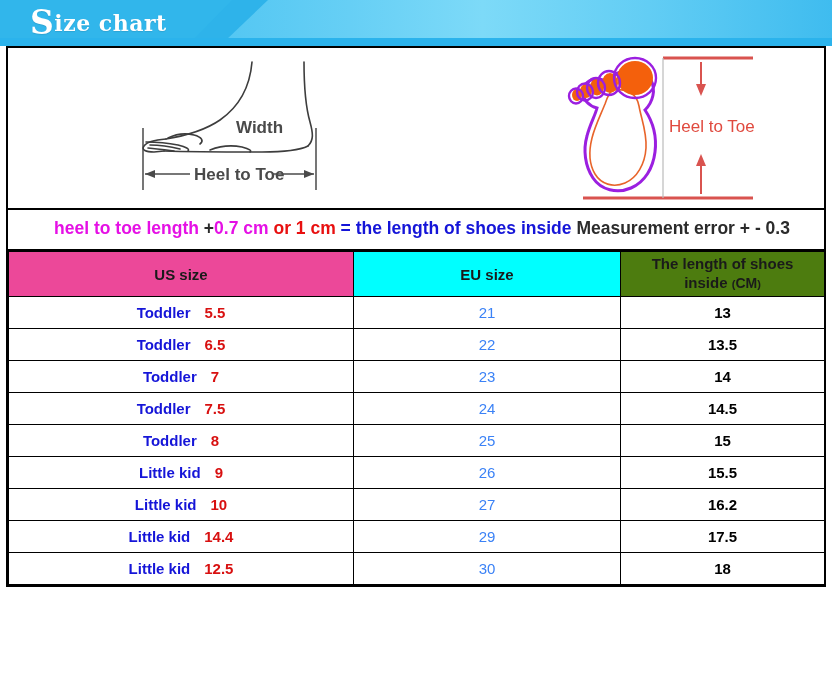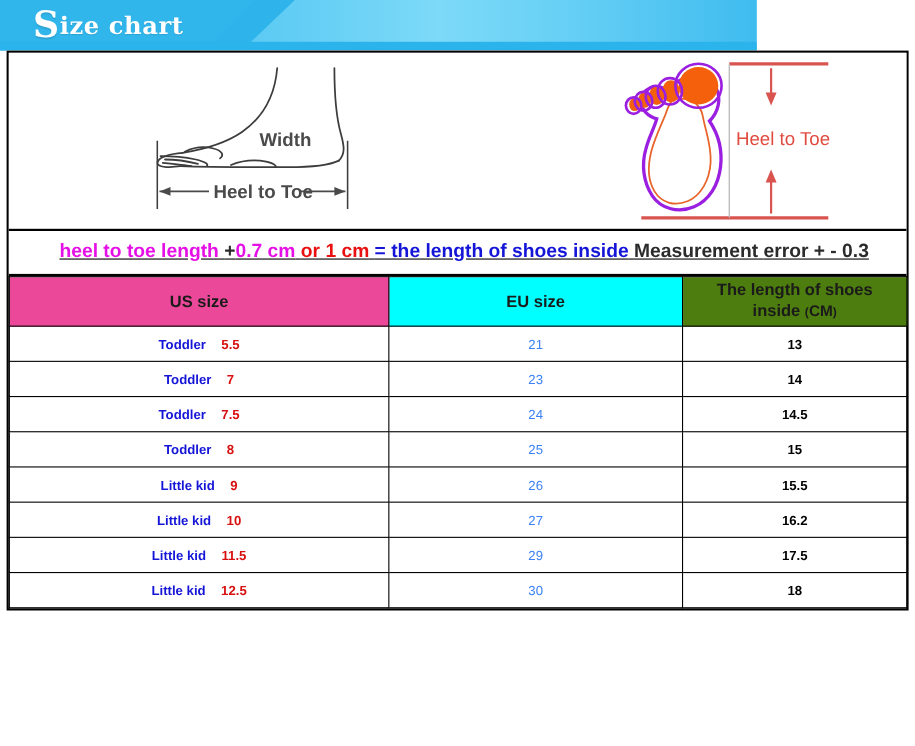--- a/index.html
+++ b/index.html
@@ -16,21 +16,21 @@
   .page {
     position: relative;
     width: 832px;
     height: 678px;
     background: #ffffff;
   }
 
   
   .banner {
     position: relative;
-    width: 688px;
+    width: 832px;
     height: 46px;
     overflow: hidden;
     background: linear-gradient(to right,
         #3fbdf0 0%,
         #49c2f1 18%,
         #66cff5 42%,
         #7ddaf8 58%,
         #62cdf4 78%,
         #3fbcef 100%);
   }
@@ -114,21 +114,20 @@
 
   
   .note {
     padding: 6px 0 8px 12px;
     text-align: center;
     border-bottom: 2px solid #000000;
     font-size: 17.5px;
     font-weight: bold;
     line-height: 25px;
     background: #ffffff;
-    text-decoration: underline;
   }
   .note .magenta { color: #e510e5; }
   .note .red     { color: #e81010; }
   .note .blue    { color: #1515d8; }
   .note .black   { color: #2b2b2b; font-weight: bold; }
   .note .plain   { color: #2b2b2b; }
 
   
   table.size-table {
     border-collapse: collapse;
@@ -138,21 +137,21 @@
   table.size-table col.c1 { width: 345px; }
   table.size-table col.c2 { width: 267px; }
   table.size-table col.c3 { width: 204px; }
 
   table.size-table th,
   table.size-table td {
     border: 1px solid #000000;
     text-align: center;
     padding: 0;
     height: 31px;
-    font-size: 12px;
+    font-size: 15px;
   }
   table.size-table th {
     height: 44px;
     font-size: 15px;
     font-weight: bold;
     color: #1a1a1a;
     line-height: 19px;
   }
   th.h-us { background: #ec4899; }
   th.h-eu { background: #00ffff; }
@@ -296,20 +295,25 @@
           </th>
         </tr>
       </thead>
       <tbody>
           <tr>
             <td class="us-cell"><span class="label">Toddler</span><span class="num">5.5</span></td>
             <td class="eu-cell">21</td>
             <td class="cm-cell">13</td>
           </tr>
           <tr>
+            <td class="us-cell"><span class="label">Toddler</span><span class="num">6.5</span></td>
+            <td class="eu-cell">22</td>
+            <td class="cm-cell">13.5</td>
+          </tr>
+          <tr>
             <td class="us-cell"><span class="label">Toddler</span><span class="num">7</span></td>
             <td class="eu-cell">23</td>
             <td class="cm-cell">14</td>
           </tr>
           <tr>
             <td class="us-cell"><span class="label">Toddler</span><span class="num">7.5</span></td>
             <td class="eu-cell">24</td>
             <td class="cm-cell">14.5</td>
           </tr>
           <tr>
@@ -321,21 +325,21 @@
             <td class="us-cell"><span class="label">Little kid</span><span class="num">9</span></td>
             <td class="eu-cell">26</td>
             <td class="cm-cell">15.5</td>
           </tr>
           <tr>
             <td class="us-cell"><span class="label">Little kid</span><span class="num">10</span></td>
             <td class="eu-cell">27</td>
             <td class="cm-cell">16.2</td>
           </tr>
           <tr>
-            <td class="us-cell"><span class="label">Little kid</span><span class="num">11.5</span></td>
+            <td class="us-cell"><span class="label">Little kid</span><span class="num">14.4</span></td>
             <td class="eu-cell">29</td>
             <td class="cm-cell">17.5</td>
           </tr>
           <tr>
             <td class="us-cell"><span class="label">Little kid</span><span class="num">12.5</span></td>
             <td class="eu-cell">30</td>
             <td class="cm-cell">18</td>
           </tr>
         </tbody>
     </table>

